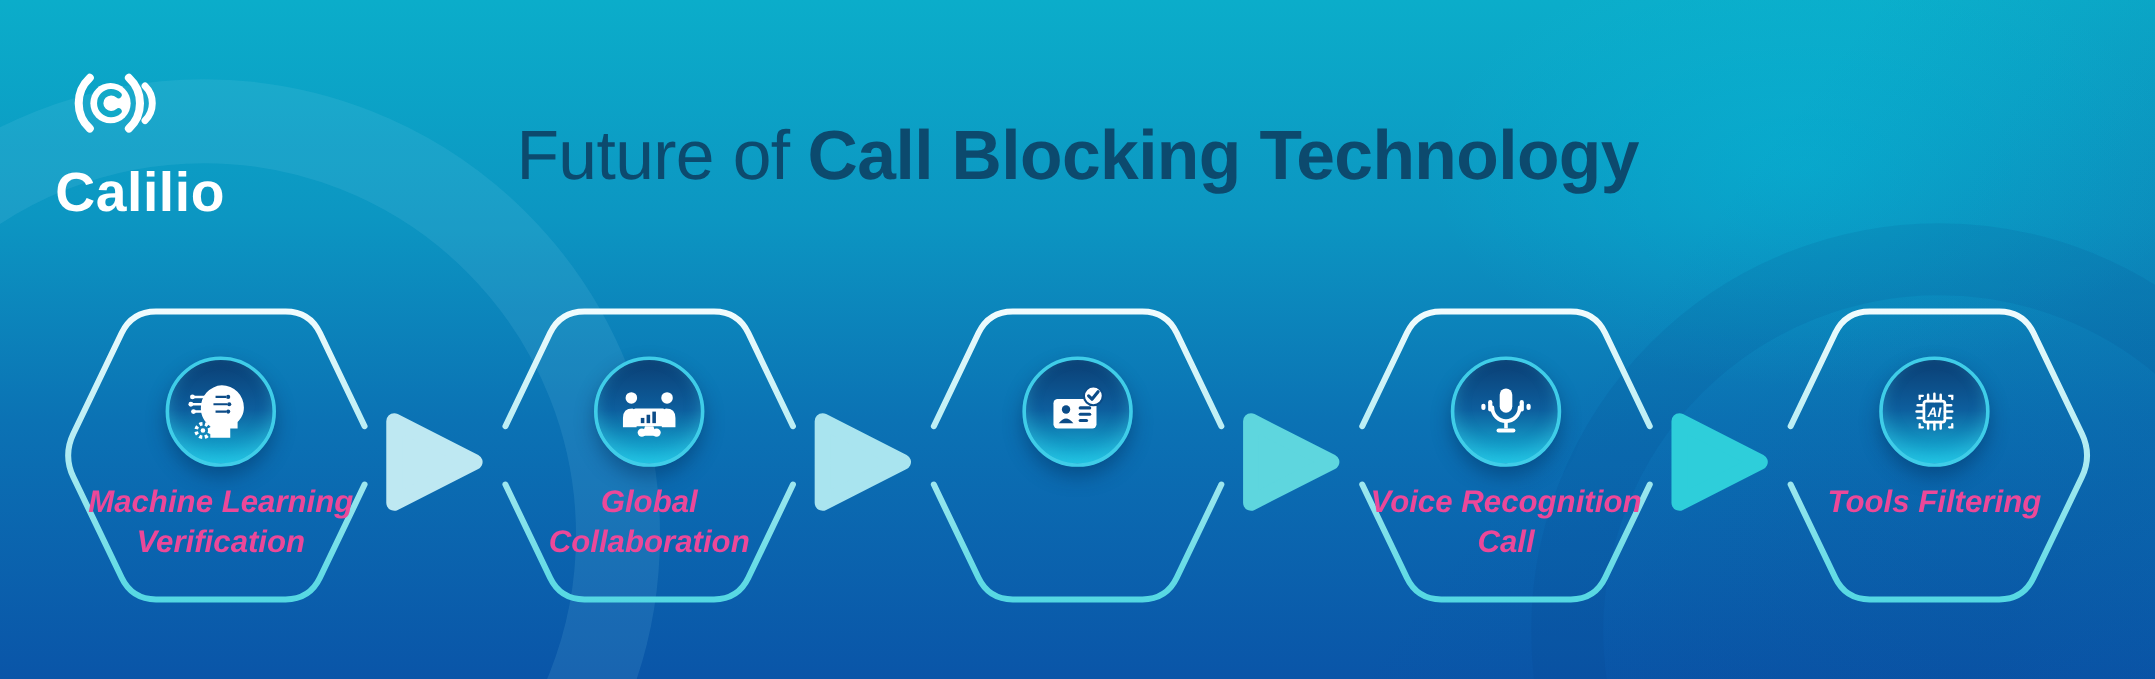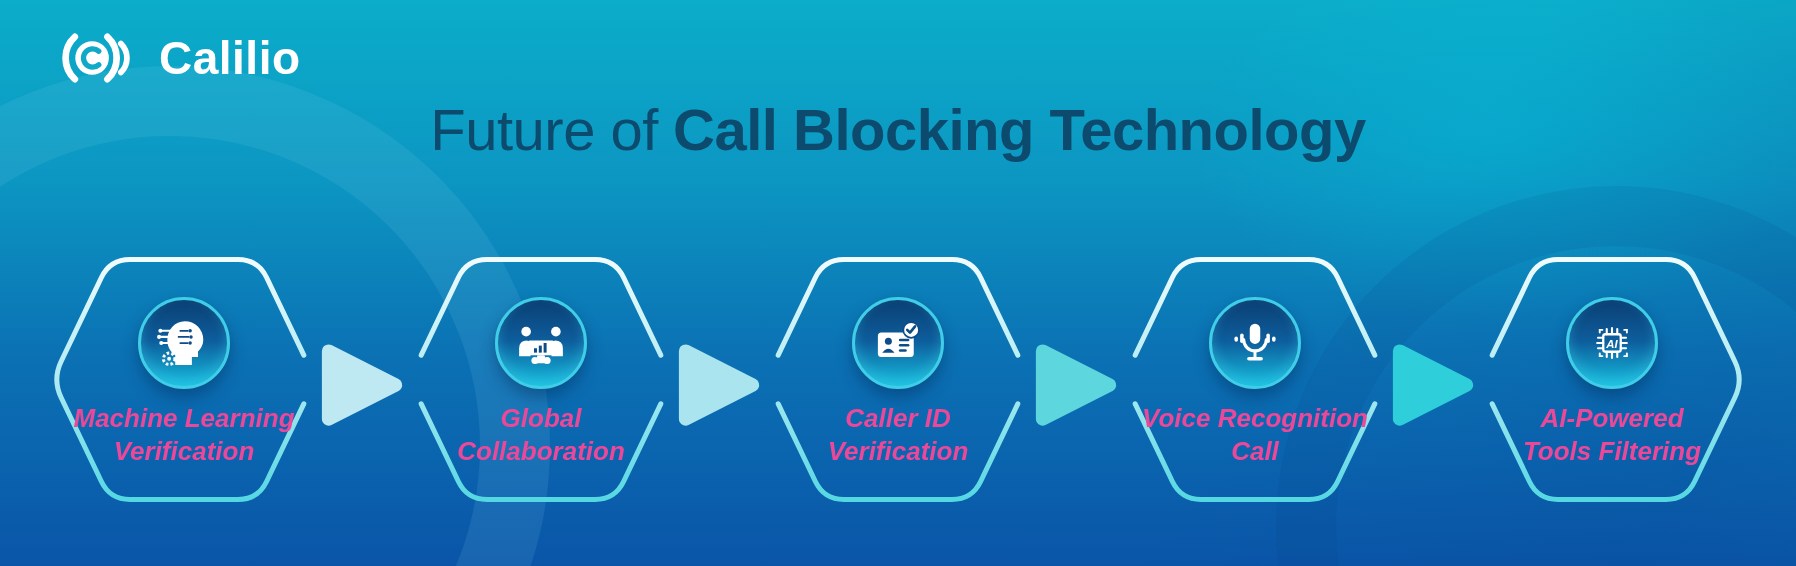--- a/index.html
+++ b/index.html
@@ -25,21 +25,21 @@
     border:70px solid rgba(140,210,240,.12);
     pointer-events:none;
   }
   .bg-swirl-bottomright{
     position:absolute;right:-160px;bottom:-300px;width:560px;height:560px;border-radius:50%;
     border:60px solid rgba(7,60,130,.10);
     pointer-events:none;
   }
 
   
-  .logo{position:absolute;left:46px;top:24px;display:flex;align-items:center;gap:17px;}
+  .logo{position:absolute;left:46px;top:52px;display:flex;gap:17px;flex-direction:column;}
   .logo-icon{display:block;}
   .logo-text{color:#ffffff;font-size:46px;font-weight:700;letter-spacing:.5px;line-height:1;}
 
   
   .title{
     position:absolute;left:0;top:100px;width:100%;margin:0;text-align:center;
     color:#0c4a6e;font-size:58px;line-height:1.05;font-weight:400;letter-spacing:-.5px;
   }
   .title-light{font-weight:400;margin-right:.26em;}
   .title-bold{font-weight:700;}
@@ -188,24 +188,20 @@
         <path d="M14 43 q7-9 14 0 Z" fill="#0c4c88"></path>
         <g fill="#0c4c88">
           <rect x="33" y="27" width="12" height="3" rx="1.5"></rect>
           <rect x="33" y="33" width="12" height="3" rx="1.5"></rect>
           <rect x="33" y="39" width="9" height="3" rx="1.5"></rect>
         </g>
         <circle cx="47" cy="17" r="9" fill="#ffffff" stroke="#0c4c88" stroke-width="2"></circle>
         <path d="M42.5 17 l3.2 3.2 L51.5 13" fill="none" stroke="#0c4c88" stroke-width="3" stroke-linecap="round" stroke-linejoin="round"></path>
       </svg>
     </div>
-    <div class="step-label">
-      <div>Caller ID</div>
-      <div>Verification</div>
-    </div>
   </div>
 
   <div class="arrow">
     <svg width="85" height="90" viewBox="0 0 90 90">
       <polygon class="arrow-shape" points="9,9 80,45 9,81" stroke-width="14" stroke-linejoin="round" fill="#5ED6DE" stroke="#5ED6DE"></polygon>
     </svg>
   </div>
 
   <div class="step">
     <svg class="hex" width="270" height="247" viewBox="0 0 270 247">
@@ -250,18 +246,17 @@
           <path d="M26 42 v6 M32 42 v7 M38 42 v6"></path>
           <path d="M16 26 h6 M15 32 h7 M16 38 h6"></path>
           <path d="M42 26 h6 M42 32 h7 M42 38 h6"></path>
         </g>
         <g stroke="#ffffff" stroke-width="2.2" fill="none" stroke-linecap="round">
           <path d="M18 20 v-3 h3 M46 17 h3 v3 M18 44 v3 h3 M49 44 v3 h-3"></path>
         </g>
       </svg>
     </div>
     <div class="step-label">
-      <div>AI-Powered</div>
       <div>Tools Filtering</div>
     </div>
   </div>
 
 </div>
 
 </body></html>

